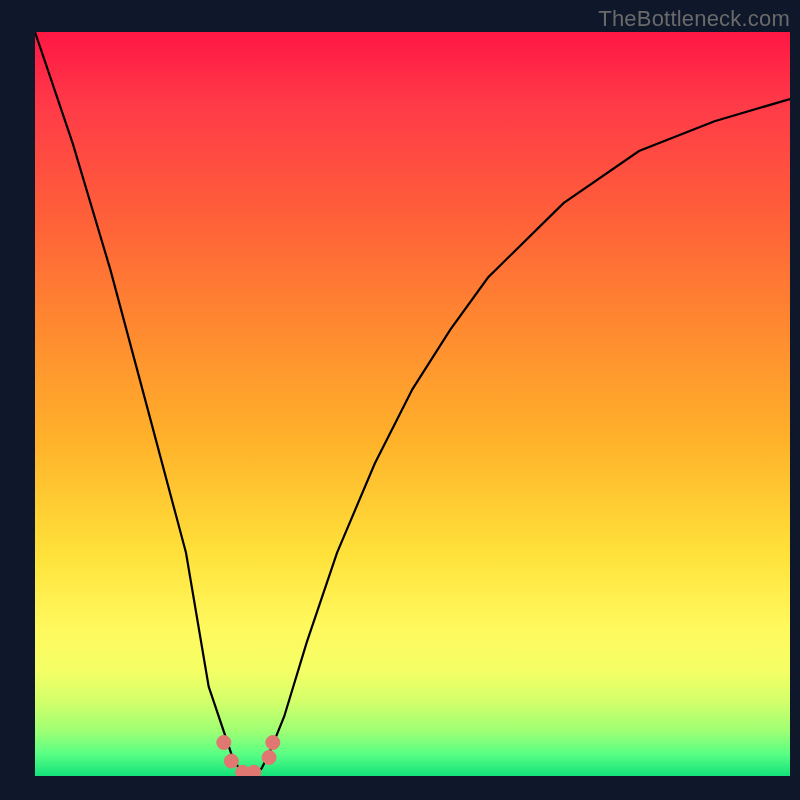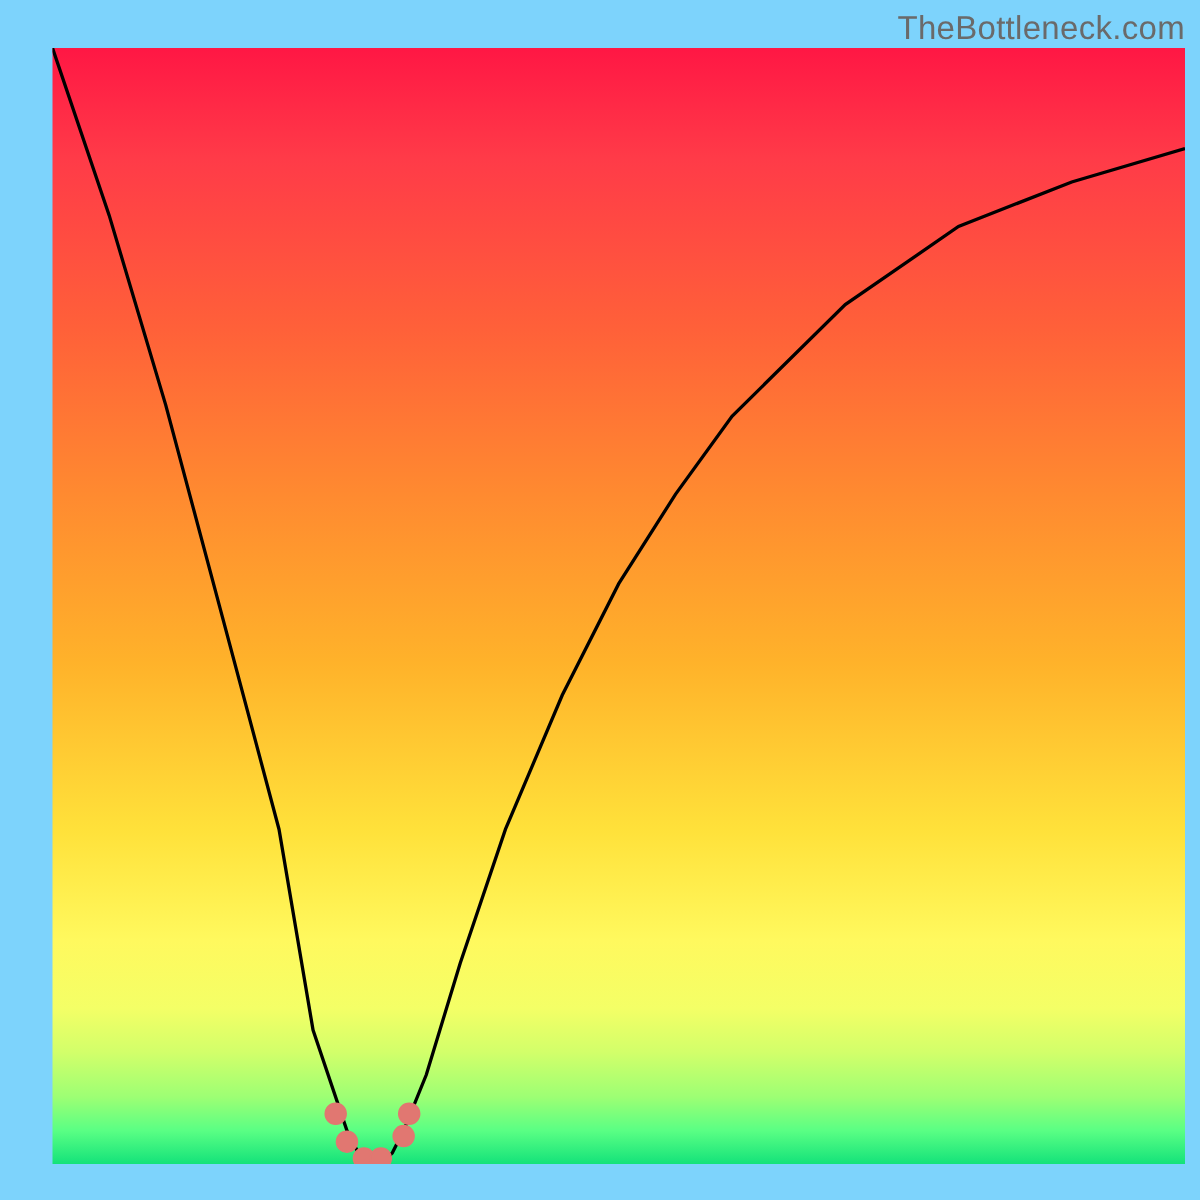--- a/index.html
+++ b/index.html
@@ -10,21 +10,21 @@
     background: #000;
     overflow: hidden;
     font-family: Arial, Helvetica, sans-serif;
   }
   .frame {
     position: absolute;
     left: 0;
     top: 0;
     width: 800px;
     height: 800px;
-    background: #7dd3fc;
+    background: #0f172a;
   }
   .plot {
     position: absolute;
     left: 35px;
     top: 32px;
     width: 755px;
     height: 744px;
     background: linear-gradient(to bottom,
       #ff1744 0%,
       #ff3b48 10%,

